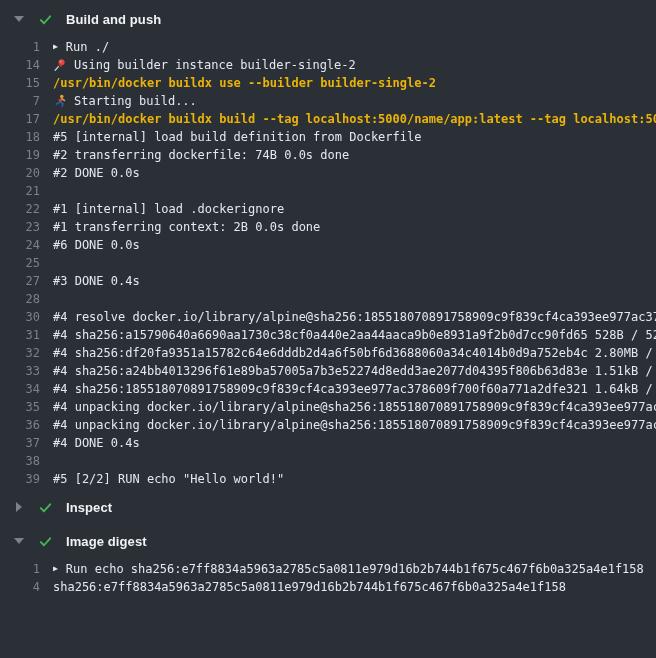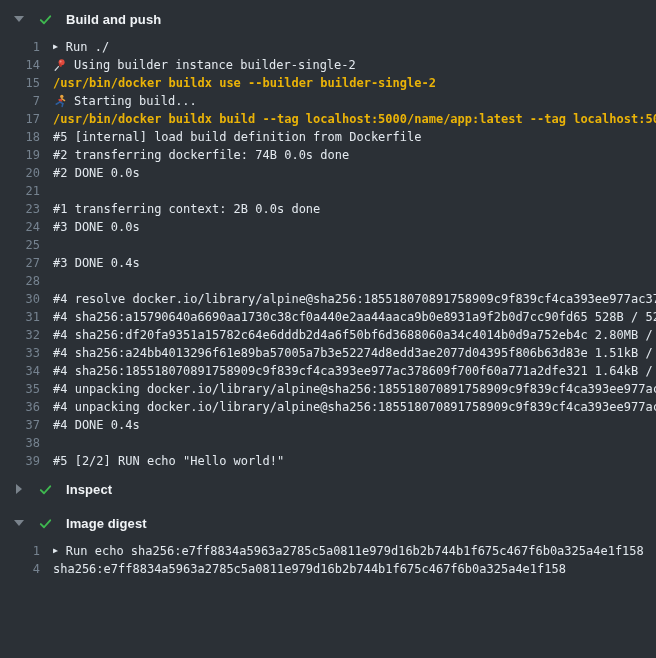--- a/index.html
+++ b/index.html
@@ -138,22 +138,23 @@
               <line x1="8.8" y1="4.6" x2="11.6" y2="6.6" stroke="#e8a33d" stroke-width="1.4" stroke-linecap="round"></line>
               <line x1="6.6" y1="7.8" x2="9.8" y2="9.6" stroke="#2d5e9e" stroke-width="1.6" stroke-linecap="round"></line>
               <line x1="9.8" y1="9.6" x2="9.2" y2="12.4" stroke="#2d5e9e" stroke-width="1.6" stroke-linecap="round"></line>
               <line x1="6.2" y1="8.4" x2="3.2" y2="10.2" stroke="#2d5e9e" stroke-width="1.6" stroke-linecap="round"></line>
             </svg></span><span class="txt">Starting build...</span></span></div>
       <div class="row command"><span class="num">17</span><span class="content"><span class="txt">/usr/bin/docker buildx build --tag localhost:5000/name/app:latest --tag localhost:5000</span></span></div>
       <div class="row"><span class="num">18</span><span class="content"><span class="txt">#5 [internal] load build definition from Dockerfile</span></span></div>
       <div class="row"><span class="num">19</span><span class="content"><span class="txt">#2 transferring dockerfile: 74B 0.0s done</span></span></div>
       <div class="row"><span class="num">20</span><span class="content"><span class="txt">#2 DONE 0.0s</span></span></div>
       <div class="row"><span class="num">21</span><span class="content"><span class="txt"></span></span></div>
+      <div class="row"><span class="num">22</span><span class="content"><span class="txt">#1 [internal] load .dockerignore</span></span></div>
       <div class="row"><span class="num">23</span><span class="content"><span class="txt">#1 transferring context: 2B 0.0s done</span></span></div>
-      <div class="row"><span class="num">24</span><span class="content"><span class="txt">#3 DONE 0.0s</span></span></div>
+      <div class="row"><span class="num">24</span><span class="content"><span class="txt">#6 DONE 0.0s</span></span></div>
       <div class="row"><span class="num">25</span><span class="content"><span class="txt"></span></span></div>
       <div class="row"><span class="num">27</span><span class="content"><span class="txt">#3 DONE 0.4s</span></span></div>
       <div class="row"><span class="num">28</span><span class="content"><span class="txt"></span></span></div>
       <div class="row"><span class="num">30</span><span class="content"><span class="txt">#4 resolve docker.io/library/alpine@sha256:185518070891758909c9f839cf4ca393ee977ac378609f700f60a771a2dfe321</span></span></div>
       <div class="row"><span class="num">31</span><span class="content"><span class="txt">#4 sha256:a15790640a6690aa1730c38cf0a440e2aa44aaca9b0e8931a9f2b0d7cc90fd65 528B / 528B done</span></span></div>
       <div class="row"><span class="num">32</span><span class="content"><span class="txt">#4 sha256:df20fa9351a15782c64e6dddb2d4a6f50bf6d3688060a34c4014b0d9a752eb4c 2.80MB / 2.80MB done</span></span></div>
       <div class="row"><span class="num">33</span><span class="content"><span class="txt">#4 sha256:a24bb4013296f61e89ba57005a7b3e52274d8edd3ae2077d04395f806b63d83e 1.51kB / 1.51kB done</span></span></div>
       <div class="row"><span class="num">34</span><span class="content"><span class="txt">#4 sha256:185518070891758909c9f839cf4ca393ee977ac378609f700f60a771a2dfe321 1.64kB / 1.64kB done</span></span></div>
       <div class="row"><span class="num">35</span><span class="content"><span class="txt">#4 unpacking docker.io/library/alpine@sha256:185518070891758909c9f839cf4ca393ee977ac378609f700f60a771a2dfe321</span></span></div>
       <div class="row"><span class="num">36</span><span class="content"><span class="txt">#4 unpacking docker.io/library/alpine@sha256:185518070891758909c9f839cf4ca393ee977ac378609f700f60a771a2dfe321 0.1s done</span></span></div>

